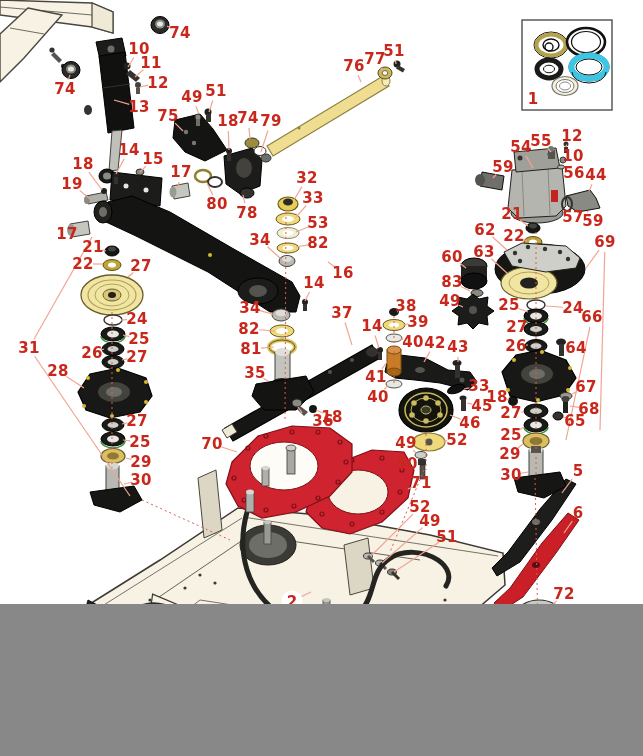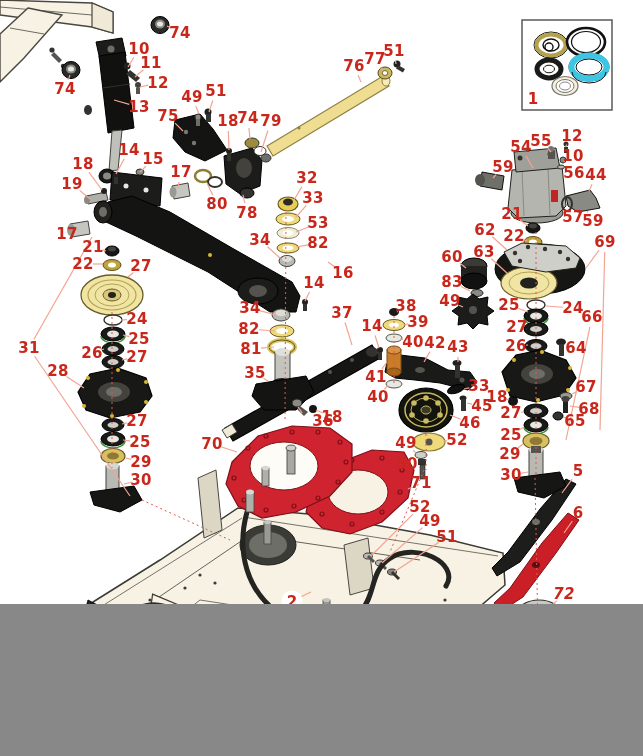--- a/index.html
+++ b/index.html
@@ -740,16 +740,16 @@
       <span class="callout" style="left: 576px; top: 348px;">64</span>
       <span class="callout" style="left: 586px; top: 387px;">67</span>
       <span class="callout" style="left: 589px; top: 409px;">68</span>
       <span class="callout" style="left: 575px; top: 421px;">65</span>
       <span class="callout" style="left: 511px; top: 413px;">27</span>
       <span class="callout" style="left: 511px; top: 435px;">25</span>
       <span class="callout" style="left: 510px; top: 454px;">29</span>
       <span class="callout" style="left: 511px; top: 475px;">30</span>
       <span class="callout" style="left: 578px; top: 471px;">5</span>
       <span class="callout" style="left: 578px; top: 513px;">6</span>
-      <span class="callout" style="left: 564px; top: 594px; font-style: italic;">72</span>
+      <span class="callout" style="left: 564px; top: 594px;">72</span>
       <span class="callout" style="left: 569px; top: 647px;">73</span>
     </div>
 </div>
 
 </body></html>

